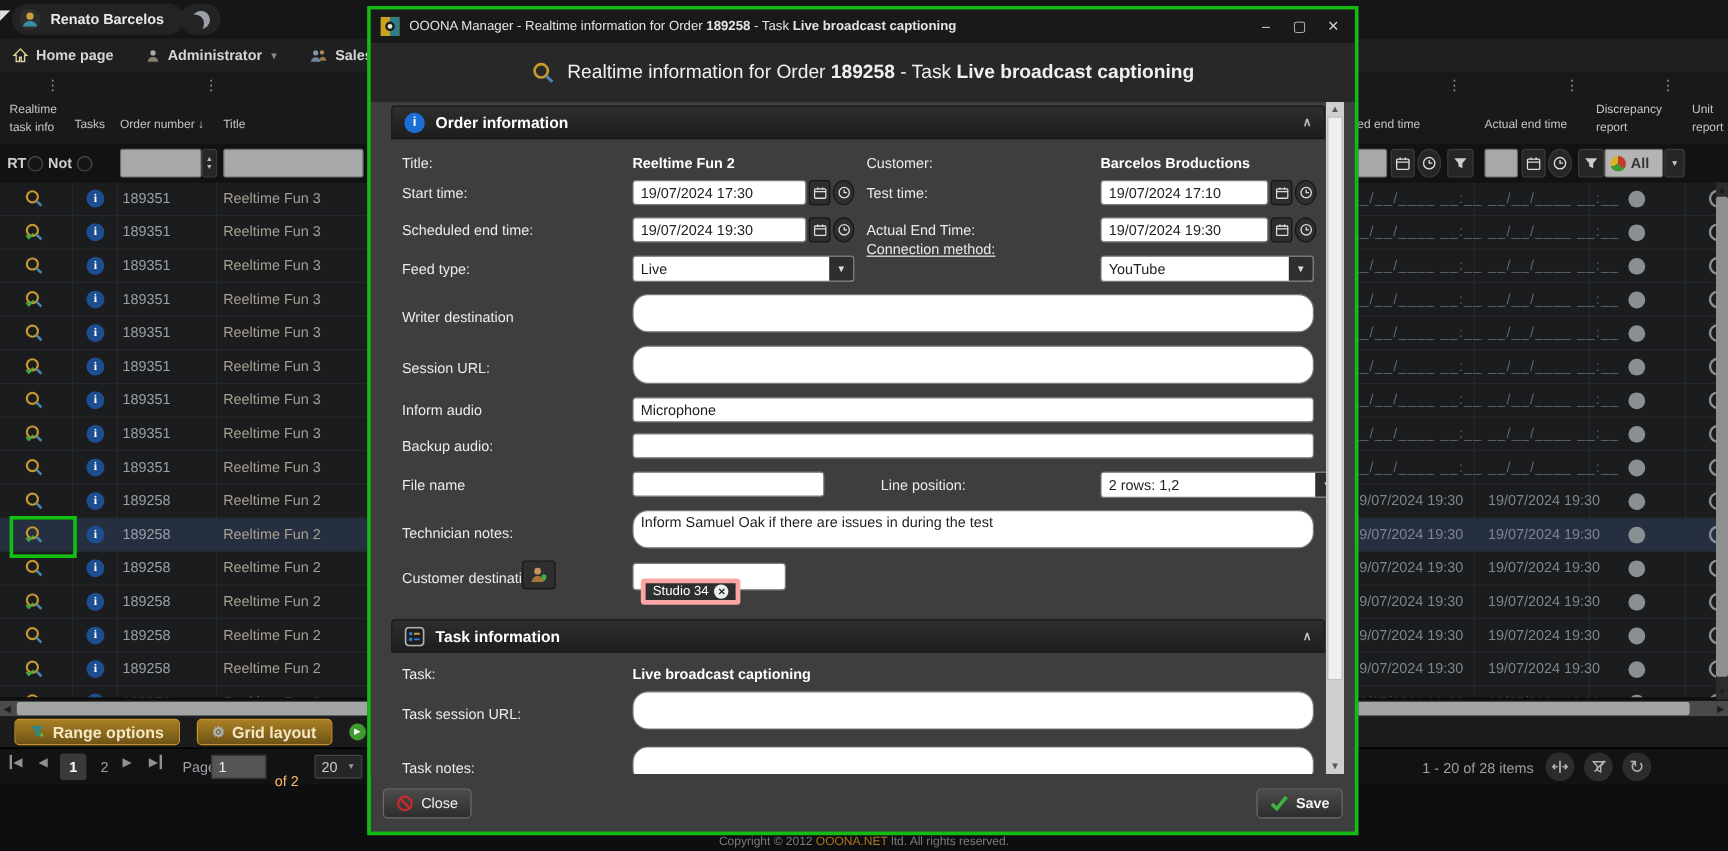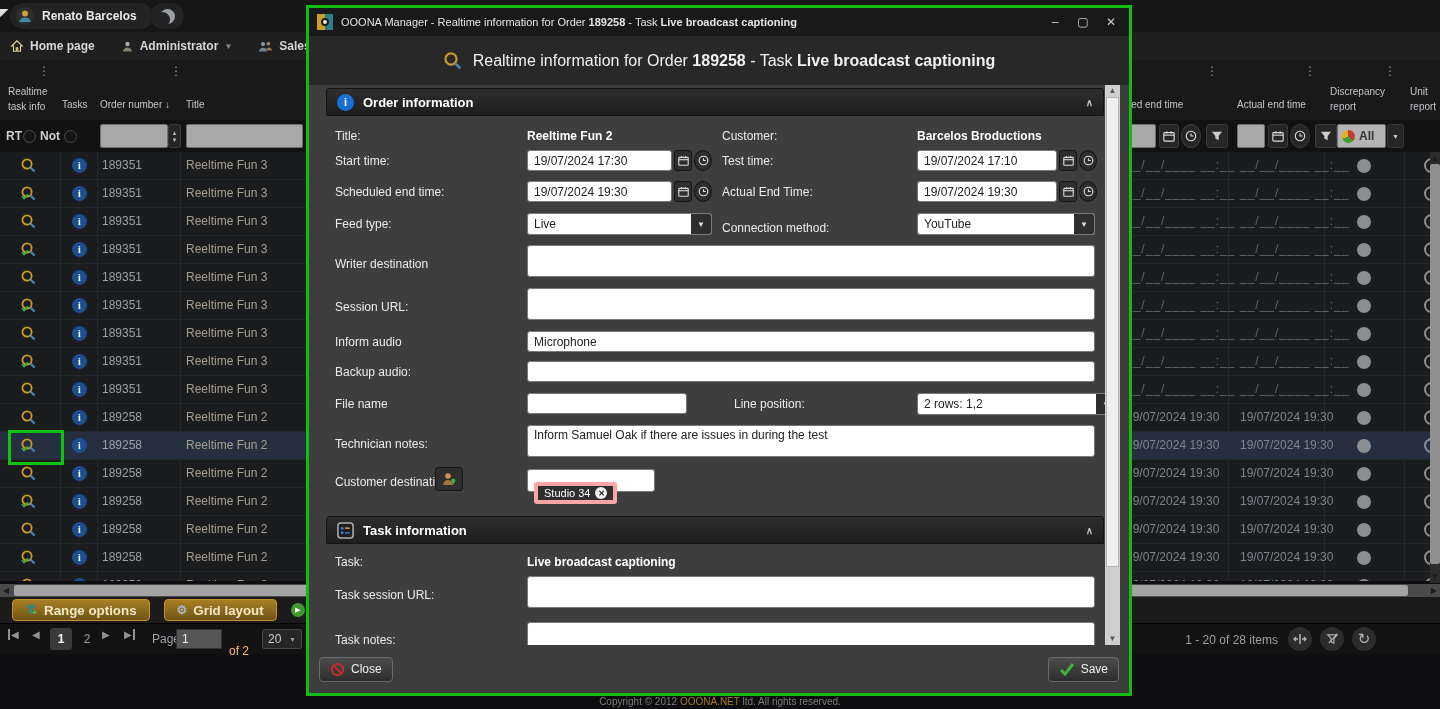--- a/index.html
+++ b/index.html
@@ -70,21 +70,21 @@
   #mtitlebar{left:0;top:0;width:820px;height:28px;background:#191919;display:flex;align-items:center;gap:8px;padding:0 8px;box-sizing:border-box;}
   #mtitlebar .t{color:#e4e4e4;font-size:11px;flex:1;white-space:nowrap;overflow:hidden;}
   .winbtn{color:#cfcfcf;font-size:12px;width:20px;text-align:center;}
   #mheading{left:0;top:28px;width:820px;height:49px;background:#282828;display:flex;align-items:center;justify-content:center;gap:10px;color:#f0f0f0;font-size:16px;}
   #mcontent{left:0;top:77px;width:804px;height:560px;overflow:hidden;background:#3e3e3e;}
   .msection{position:absolute;left:17px;width:778px;height:28px;background:linear-gradient(#2e2e2e,#1d1d1d);border:1px solid #141414;border-radius:3px 3px 0 0;display:flex;align-items:center;gap:9px;padding:0 10px;box-sizing:border-box;color:#fff;font-weight:700;font-size:13px;}
   .msection .chev{margin-left:auto;color:#bdbdbd;font-size:10px;}
   .mlabel{position:absolute;color:#ebebeb;font-size:12px;}
   .mvalue{position:absolute;color:#fff;font-weight:700;font-size:12px;}
   .minput{position:absolute;height:21px;background:#fff;border:1px solid #7a7a7a;border-radius:3px;color:#222;font:12px "Liberation Sans",sans-serif;padding:0 6px;box-sizing:border-box;}
-  .marea{position:absolute;height:32px;background:#fff;border:1px solid #7a7a7a;border-radius:3px;color:#222;font:12px "Liberation Sans",sans-serif;padding:2px 6px;box-sizing:border-box;resize:none;overflow:hidden;}
+  .marea{position:absolute;height:32px;background:#fff;border:1px solid #7a7a7a;border-radius:13px;color:#222;font:12px "Liberation Sans",sans-serif;padding:2px 6px;box-sizing:border-box;resize:none;overflow:hidden;}
   .dtbtn{position:absolute;width:18px;height:21px;background:#2e2e2e;border:1px solid #161616;border-radius:3px;display:flex;align-items:center;justify-content:center;box-sizing:border-box;}
   .msel{position:absolute;height:22px;background:#fff;border:1px solid #7a7a7a;border-radius:3px;box-sizing:border-box;display:flex;align-items:center;}
   .msel .val{flex:1;color:#222;padding:0 6px;font-size:12px;}
   .msel .arr{width:20px;align-self:stretch;background:#2e2e2e;display:flex;align-items:center;justify-content:center;color:#ddd;font-size:8px;border-radius:0 2px 2px 0;}
   .tagpill{display:inline-flex;align-items:center;gap:5px;background:#2f2f2f;border:4px solid #fca5a5;border-radius:3px;color:#fff;font-size:11px;padding:1px 6px;margin-top:12px;}
   .tagx{width:12px;height:12px;border-radius:50%;background:#eee;color:#222;font-size:8px;display:flex;align-items:center;justify-content:center;font-weight:700;}
   #mscroll{left:796px;top:77px;width:15px;height:560px;background:#cfcfcf;}
   #mthumb{left:1px;top:12px;width:13px;height:470px;background:#efefef;border:1px solid #b5b5b5;box-sizing:border-box;}
   .msarrow{color:#555;font-size:8px;text-align:center;line-height:12px;}
   #mfooter{left:0;top:637px;width:820px;height:48px;display:flex;align-items:center;justify-content:space-between;padding:0 10px;box-sizing:border-box;}
@@ -687,21 +687,21 @@
             <circle cx="7" cy="7" r="5.5" fill="none" stroke="#ddd" stroke-width="1.4"></circle>
             <path d="M7 4v3h3" fill="none" stroke="#ddd" stroke-width="1.4"></path>
           </svg>
         </span>
 
       <span class="mlabel" style="left:26px;top:132px;">Feed type:</span>
       <div class="msel" style="left:218px;top:128px;width:185px;">
         <span class="val">Live</span>
         <span class="arr">▼</span>
       </div>
-      <span class="mlabel" style="left:413px;top:136px;">Connection method:</span>
+      <span class="mlabel" style="left:413px;top:116px;text-decoration:underline;">Connection method:</span>
       <div class="msel" style="left:608px;top:128px;width:178px;">
         <span class="val">YouTube</span>
         <span class="arr">▼</span>
       </div>
 
       <span class="mlabel" style="left:26px;top:172px;">Writer destination</span>
       <textarea class="marea" style="left: 218px; top: 160px; width: 568px;"></textarea>
 
       <span class="mlabel" style="left:26px;top:215px;">Session URL:</span>
       <textarea class="marea" style="left: 218px; top: 203px; width: 568px;"></textarea>
@@ -767,21 +767,21 @@
     </div>
 
     <div class="abs" id="mfooter">
       <button class="mbtn" style="font-family:'Liberation Sans',sans-serif;">
         <svg width="15" height="15" viewBox="0 0 16 16">
           <circle cx="8" cy="8" r="6" fill="none" stroke="#cc2a2a" stroke-width="2"></circle>
           <line x1="3.8" y1="3.8" x2="12.2" y2="12.2" stroke="#cc2a2a" stroke-width="2"></line>
         </svg>
         <span>Close</span>
       </button>
-      <button class="mbtn" style="font-family:'Liberation Sans',sans-serif;">
+      <button class="mbtn" style="font-family:'Liberation Sans',sans-serif;font-weight:bold;">
         <svg width="16" height="14" viewBox="0 0 16 14">
           <polyline points="2,8 6,12 14,2" fill="none" stroke="#3db53d" stroke-width="3"></polyline>
         </svg>
         <span>Save</span>
       </button>
     </div>
   </div>
 
   <div class="abs" id="copyright">
     <span>Copyright © 2012 </span><b>OOONA.NET</b><span> ltd. All rights reserved.</span>

